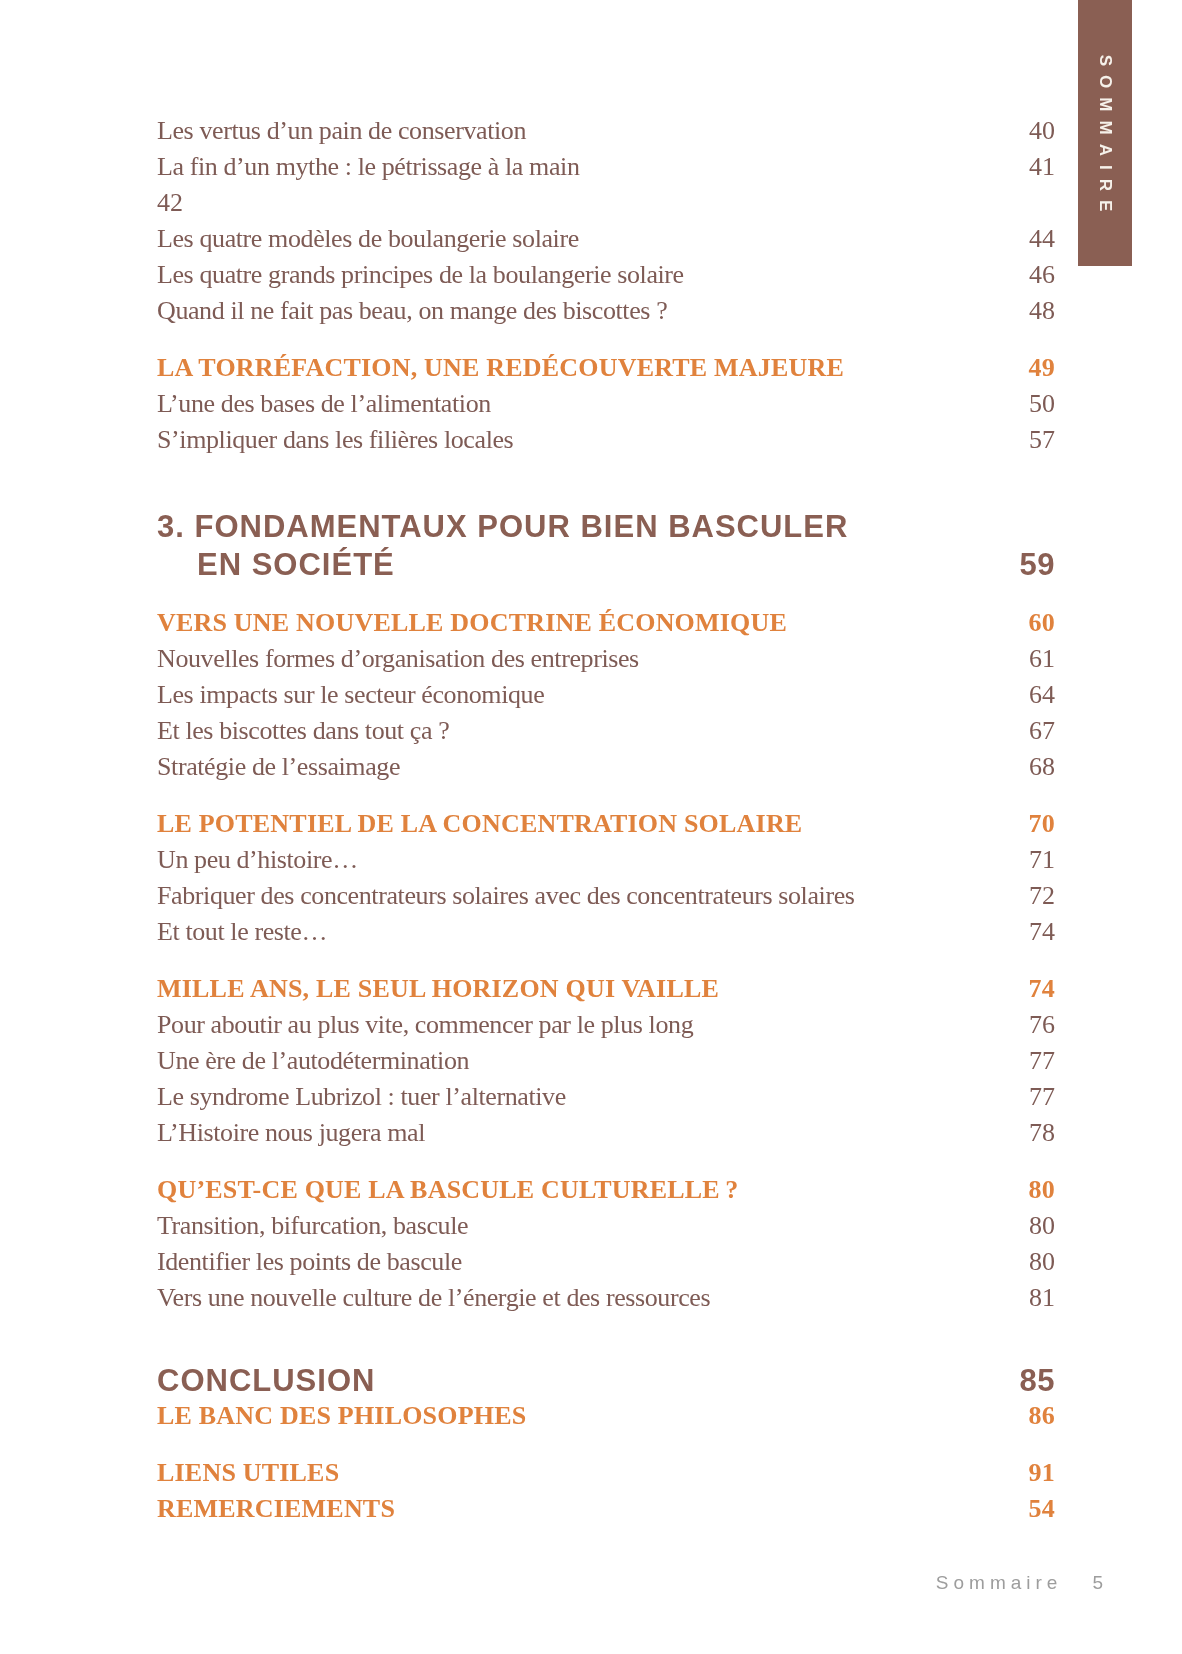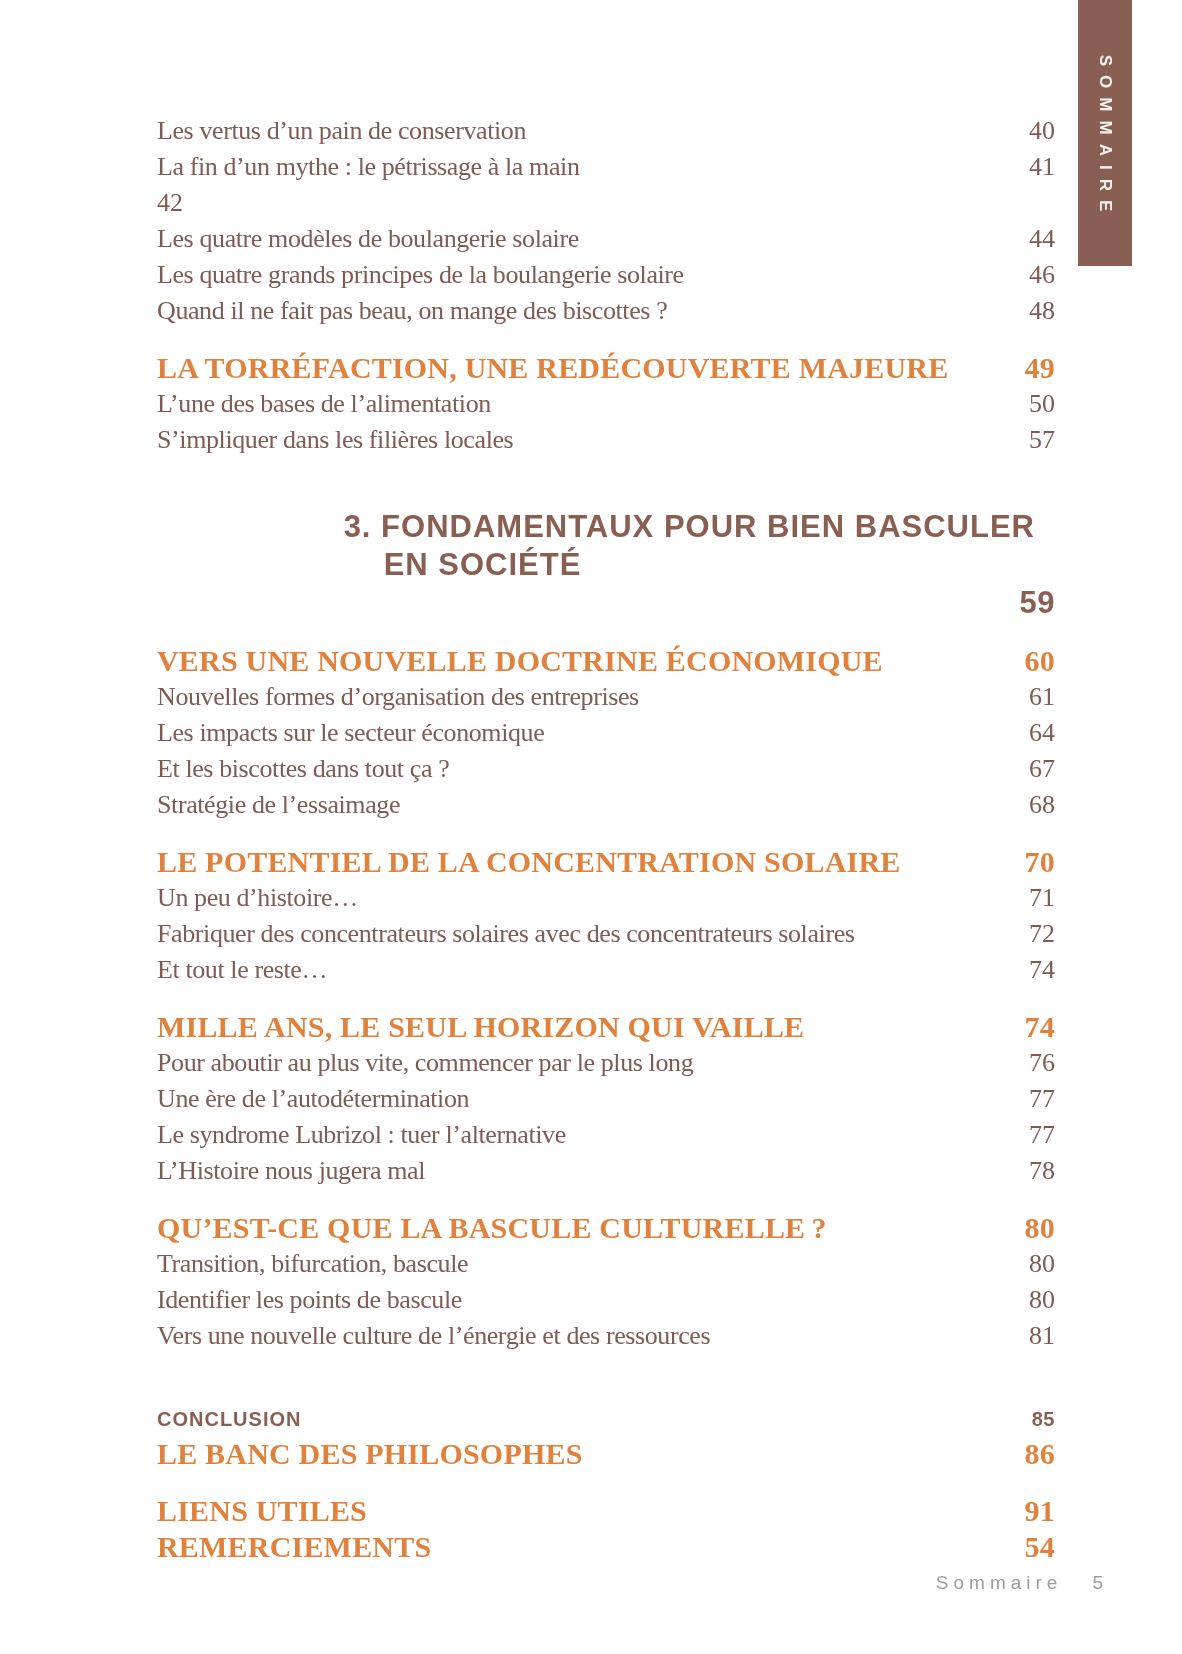--- a/index.html
+++ b/index.html
@@ -44,43 +44,42 @@
   .row .label{padding-right:20px;}
   .entry{
     font-size:26px;line-height:36px;
     letter-spacing:-0.4px;
     color:var(--ink,#7e5b55);
   }
   .entry .pg{letter-spacing:0;}
   .section{
     margin-top:21px;
     font-weight:bold;
-    font-size:30px;line-height:36px;
+    font-size:26px;line-height:36px;
     letter-spacing:0.2px;
     color:var(--orange,#e0823d);
     align-items:center;
   }
   .section.tight{margin-top:0;}
   .chapter{
     margin-top:50px;
     font-family:"Liberation Sans", sans-serif;
     font-weight:bold;
     font-size:31px;line-height:38px;
     letter-spacing:1px;
     color:var(--brown,#8a5f53);
     align-items:flex-end;
-    flex-direction:column;
   }
   .ch-line2{margin-left:40px;}
   .chapter .pg,.conclusion .pg{letter-spacing:0.5px;}
   .conclusion{
     margin-top:48px;
     font-family:"Liberation Sans", sans-serif;
     font-weight:bold;
-    font-size:20px;line-height:34px;
+    font-size:31px;line-height:34px;
     letter-spacing:1px;
     color:var(--brown,#8a5f53);
   }
   
   .footer{
     position:absolute;
     top:1572px;right:79px;
     display:flex;align-items:baseline;gap:30px;
     font-family:"Liberation Sans", sans-serif;
     font-size:19px;line-height:22px;

